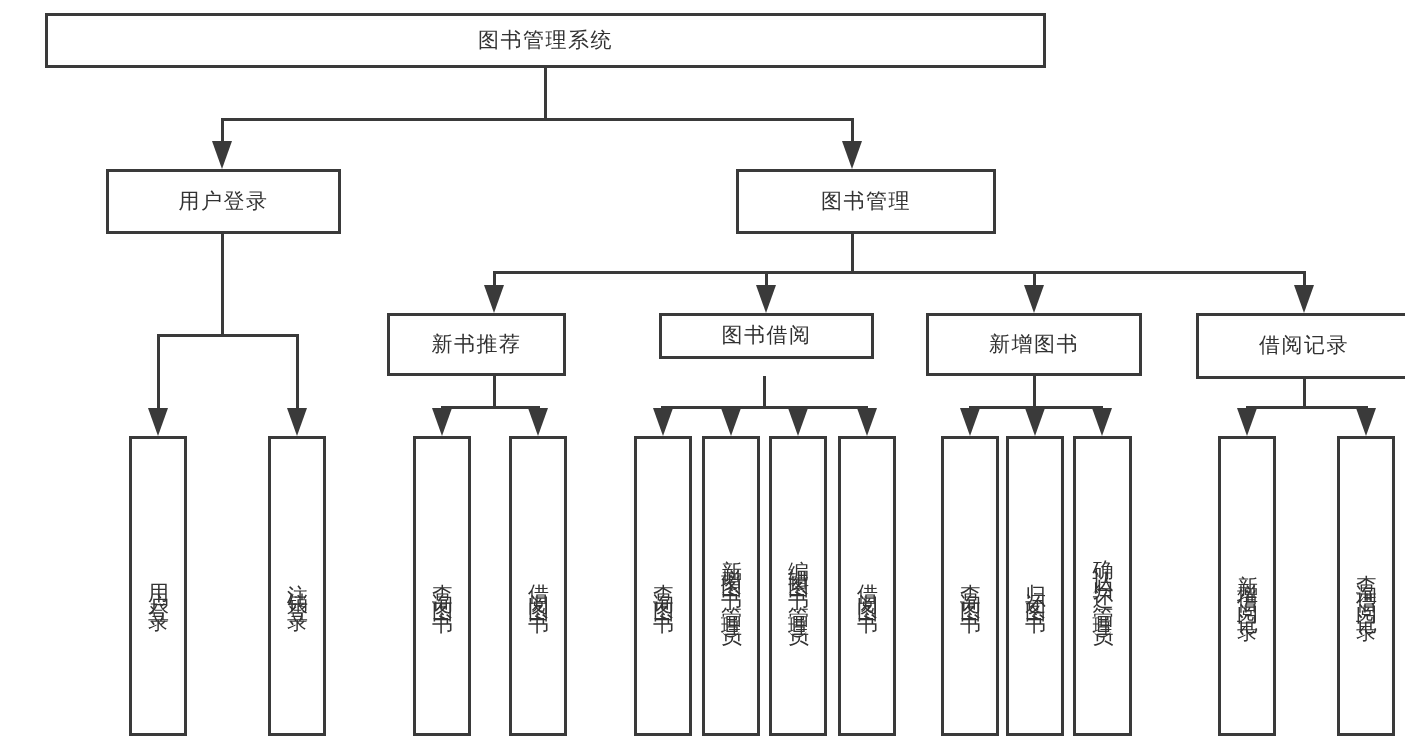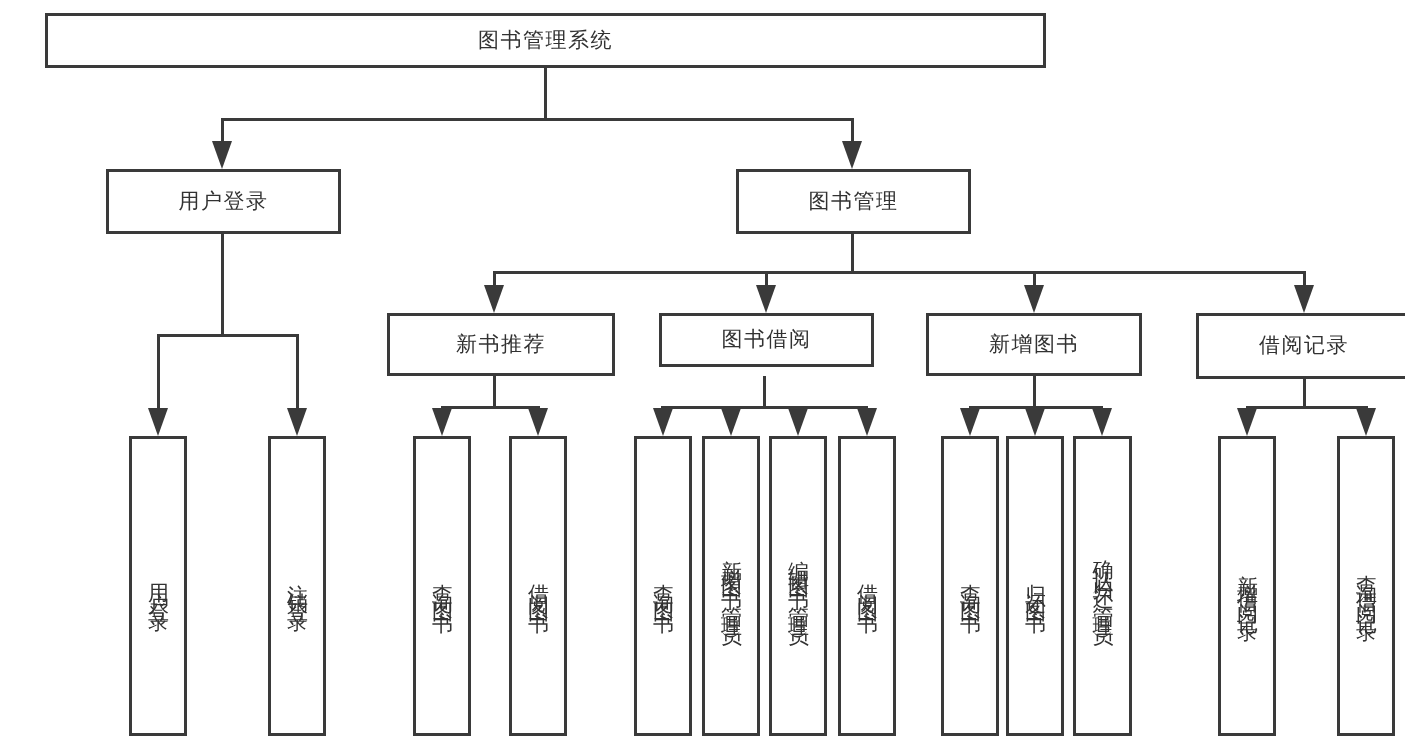--- a/index.html
+++ b/index.html
@@ -96,28 +96,28 @@
   <div class="arrow" style="left:1213px;top:408px;"></div>
   <div class="arrow" style="left:1332px;top:408px;"></div>
 
   <div class="box" style="left:21px;top:13px;width:1001px;height:55px;">
     <span class="lbl">图书管理系统</span>
   </div>
 
   <div class="box" style="left:82px;top:169px;width:235px;height:65px;">
     <span class="lbl">用户登录</span>
   </div>
-  <div class="box" style="left:712px;top:169px;width:235px;height:65px;">
+  <div class="box" style="left:712px;top:169px;width:260px;height:65px;">
     <span class="lbl">图书管理</span>
   </div>
 
-  <div class="box" style="left:363px;top:313px;width:228px;height:63px;justify-content:center;">
+  <div class="box" style="left:363px;top:313px;width:179px;height:63px;justify-content:center;">
     <span class="lbl">新书推荐</span>
   </div>
-  <div class="box" style="left:635px;top:313px;width:215px;height:54px;">
+  <div class="box" style="left:635px;top:313px;width:215px;height:46px;">
     <span class="lbl">图书借阅</span>
   </div>
   <div class="box" style="left:902px;top:313px;width:216px;height:63px;">
     <span class="lbl">新增图书</span>
   </div>
   <div class="box" style="left:1172px;top:313px;width:216px;height:66px;">
     <span class="lbl">借阅记录</span>
   </div>
 
   <div class="box vbox" style="left:105px;top:436px;width:58px;height:300px;">

